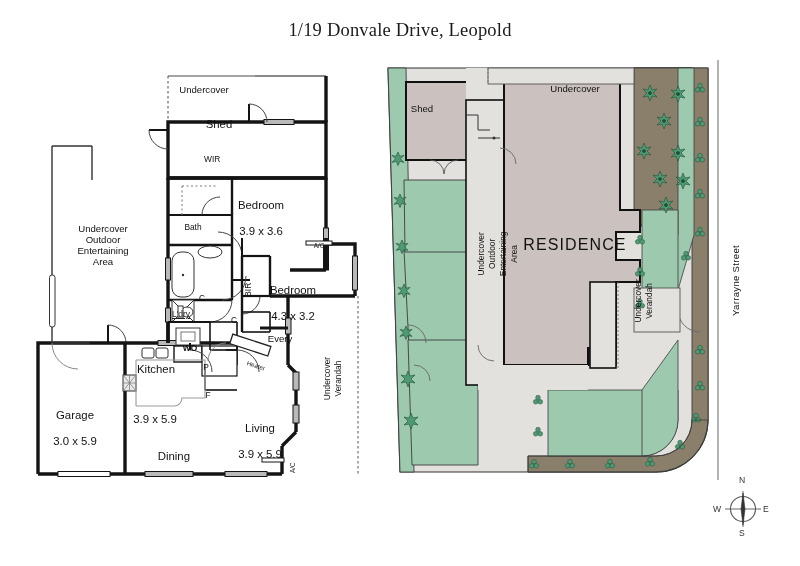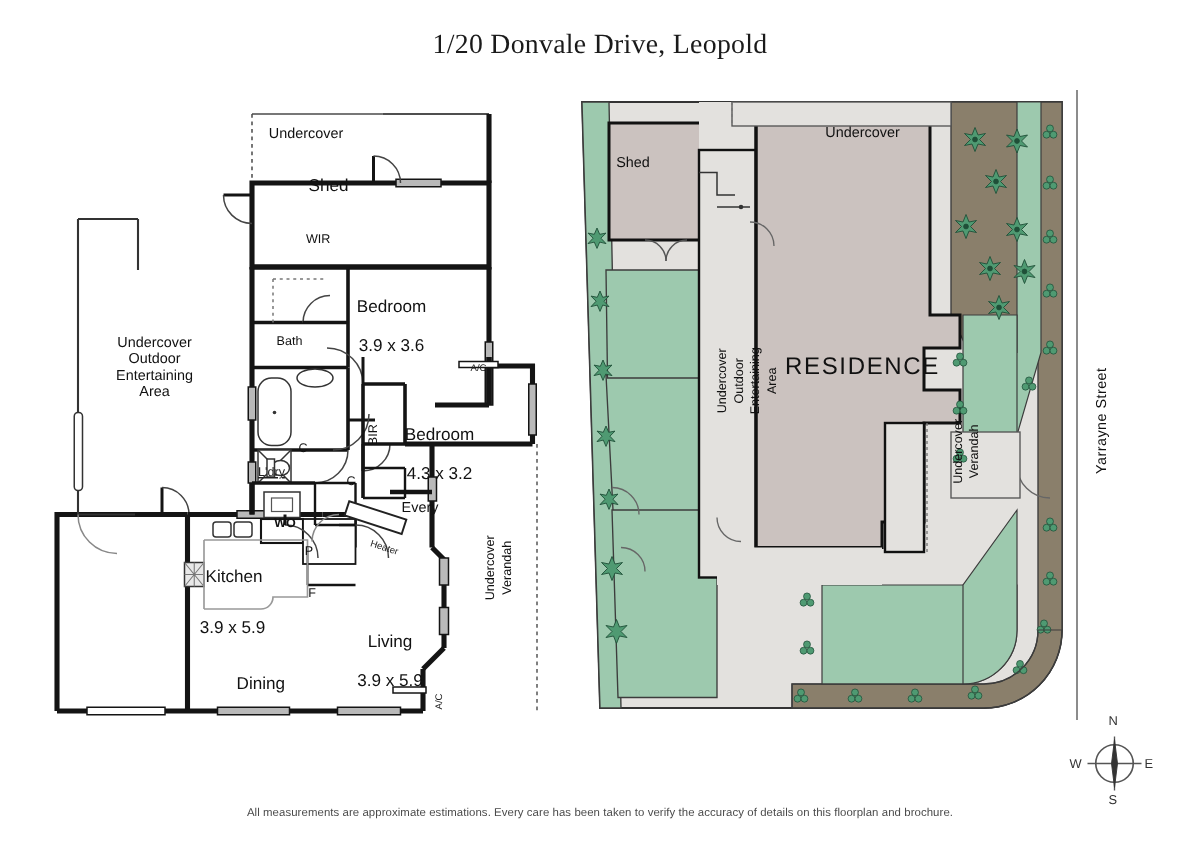--- a/index.html
+++ b/index.html
@@ -50,21 +50,21 @@
 
   
   .compass { position:absolute; left:712px; top:478px; width:62px; height:62px; }
   .compass .c-lbl { position:absolute; font-size:8.6px; color:#333; font-family:"Liberation Sans", sans-serif; }
 </style>
 </head>
 <body>
 
 <div class="page">
 
-  <div class="title">1/20 Donvale Drive, Leopold</div>
+  <div class="title">1/19 Donvale Drive, Leopold</div>
 
   <div class="canvas" style="left:30px; top:60px; width:345px; height:440px;">
     <svg width="345" height="440" viewBox="0 0 345 440">
       <defs>
         <g id="doorArc"></g>
       </defs>
 
       <path d="M138,16 L225,16" stroke="#4a4a4a" stroke-width="1" fill="none"></path>
       <path d="M138,16 L138,62" stroke="#4a4a4a" stroke-width="1" fill="none" stroke-dasharray="2.5 2.5"></path>
       <path d="M225,16 L296,16" stroke="#141414" stroke-width="1" fill="none"></path>
@@ -257,26 +257,30 @@
   <div class="lbl lbl-tiny" style="left:236px; top:362px; width:40px; transform:rotate(18deg);">Heater</div>
 
   <div class="lbl lbl-mini vert rot90" style="left:287px; top:368px; width:90px; line-height:1.25;">Undercover
 Verandah</div>
 
   <div class="lbl lbl-room" style="left:215px; top:409px; width:90px;">
     <b>Living</b>
     <b>3.9 x 5.9</b>
   </div>
 
-  <div class="lbl lbl-room" style="left:122px; top:363px; width:68px;margin-top:16px;">Kitchen</div>
+  <div class="lbl lbl-room" style="left:122px; top:363px; width:68px;">Kitchen</div>
 
   <div class="lbl lbl-room" style="left:118px; top:413px; width:74px;">3.9 x 5.9</div>
 
   <div class="lbl lbl-room" style="left:130px; top:450px; width:60px;text-align:right;">Dining</div>
 
+  <div class="lbl lbl-room" style="left:40px; top:396px; width:70px;">
+    <b>Garage</b>
+    <b>3.0 x 5.9</b>
+  </div>
 
   <div class="lbl lbl-mini" style="left:196px; top:363px; width:20px;">P</div>
   <div class="lbl lbl-mini" style="left:198px; top:391px; width:20px;">F</div>
   <div class="lbl lbl-mini" style="left:177px; top:344px; width:26px;font-weight:bold;">WO</div>
 
   <div class="lbl lbl-tiny" style="left:305px; top:242px; width:28px;">A/C</div>
   <div class="lbl lbl-tiny vert rot90" style="left:280px; top:464px; width:26px;">A/C</div>
 
   <div class="canvas" style="left:378px; top:60px; width:350px; height:425px;">
     <svg width="350" height="425" viewBox="0 0 350 425">
@@ -516,15 +520,14 @@
       <path d="M31,13 L31,49" stroke="#555" stroke-width=".9"></path>
       <path d="M13,31 L49,31" stroke="#555" stroke-width=".9"></path>
       <path d="M31,15 L33,31 L31,47 L29,31 Z" fill="#333" stroke="#333" stroke-width=".6"></path>
     </svg>
     <span class="c-lbl" style="left:27px; top:-3px;">N</span>
     <span class="c-lbl" style="left:51px; top:26px;">E</span>
     <span class="c-lbl" style="left:27px; top:50px;">S</span>
     <span class="c-lbl" style="left:1px;  top:26px;">W</span>
   </div>
 
-  <div class="footer">All measurements are approximate estimations. Every care has been taken to verify the accuracy of details on this floorplan and brochure.</div>
 
 </div>
 
 </body></html>

